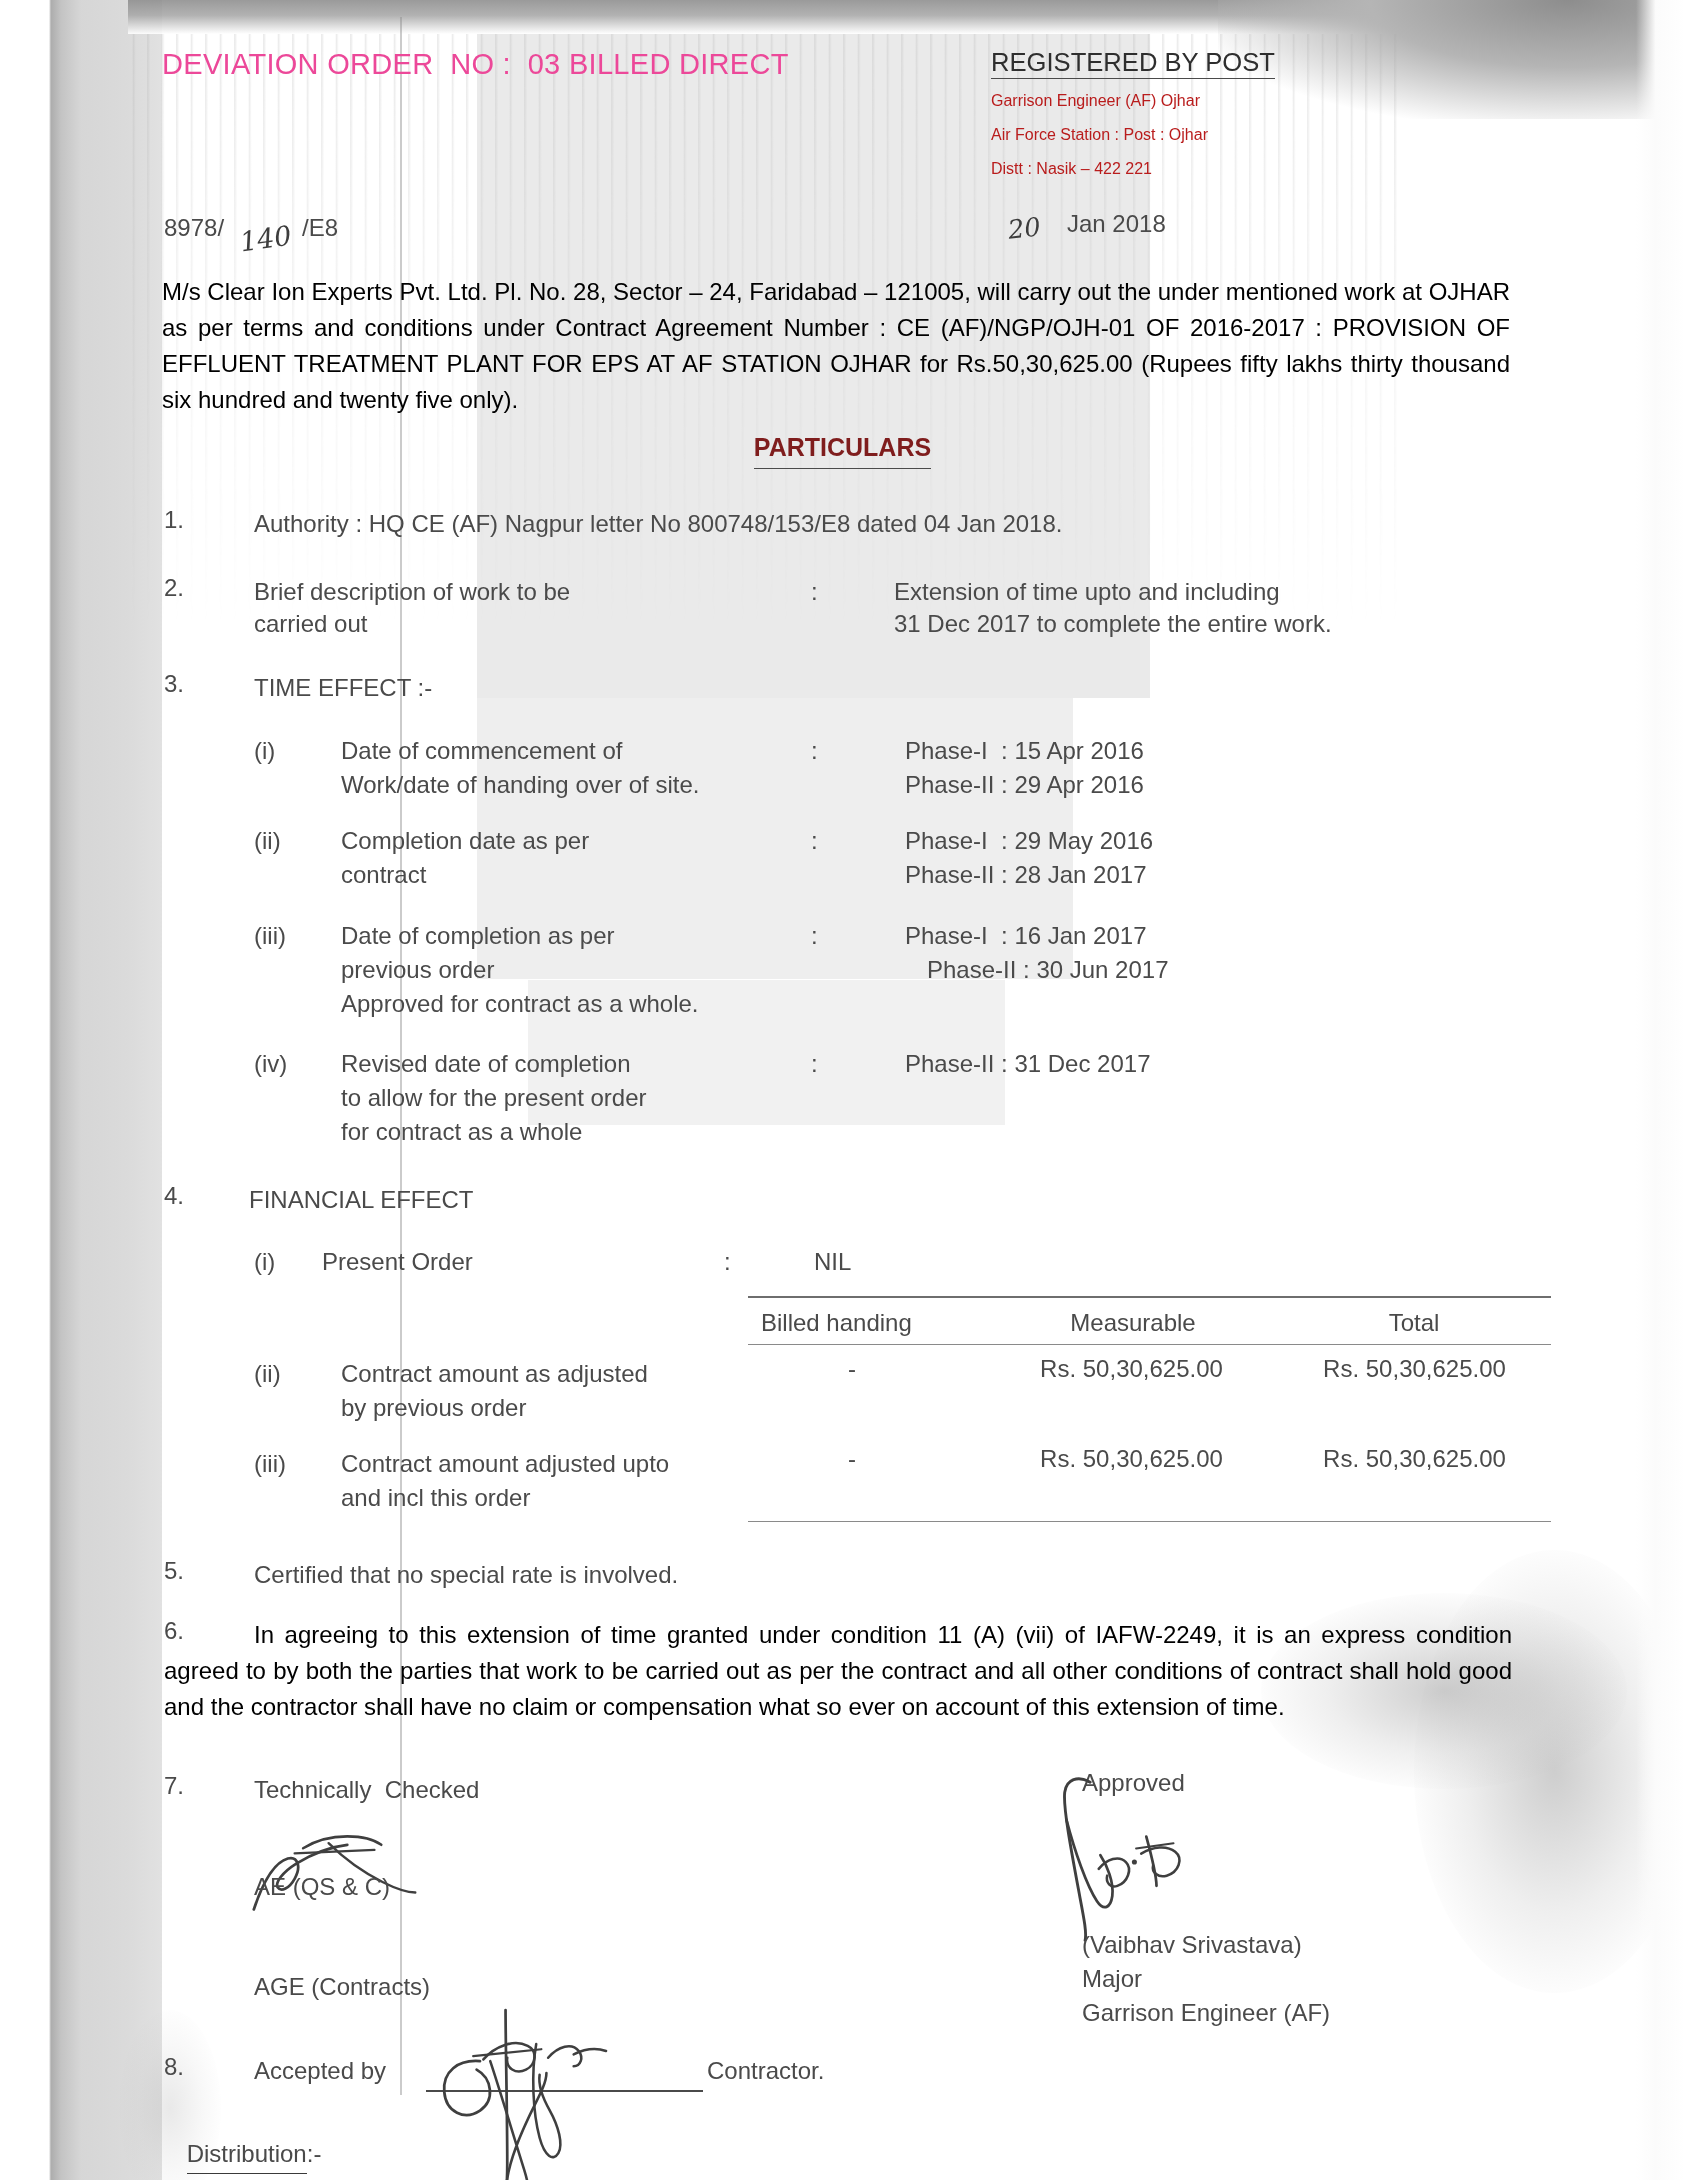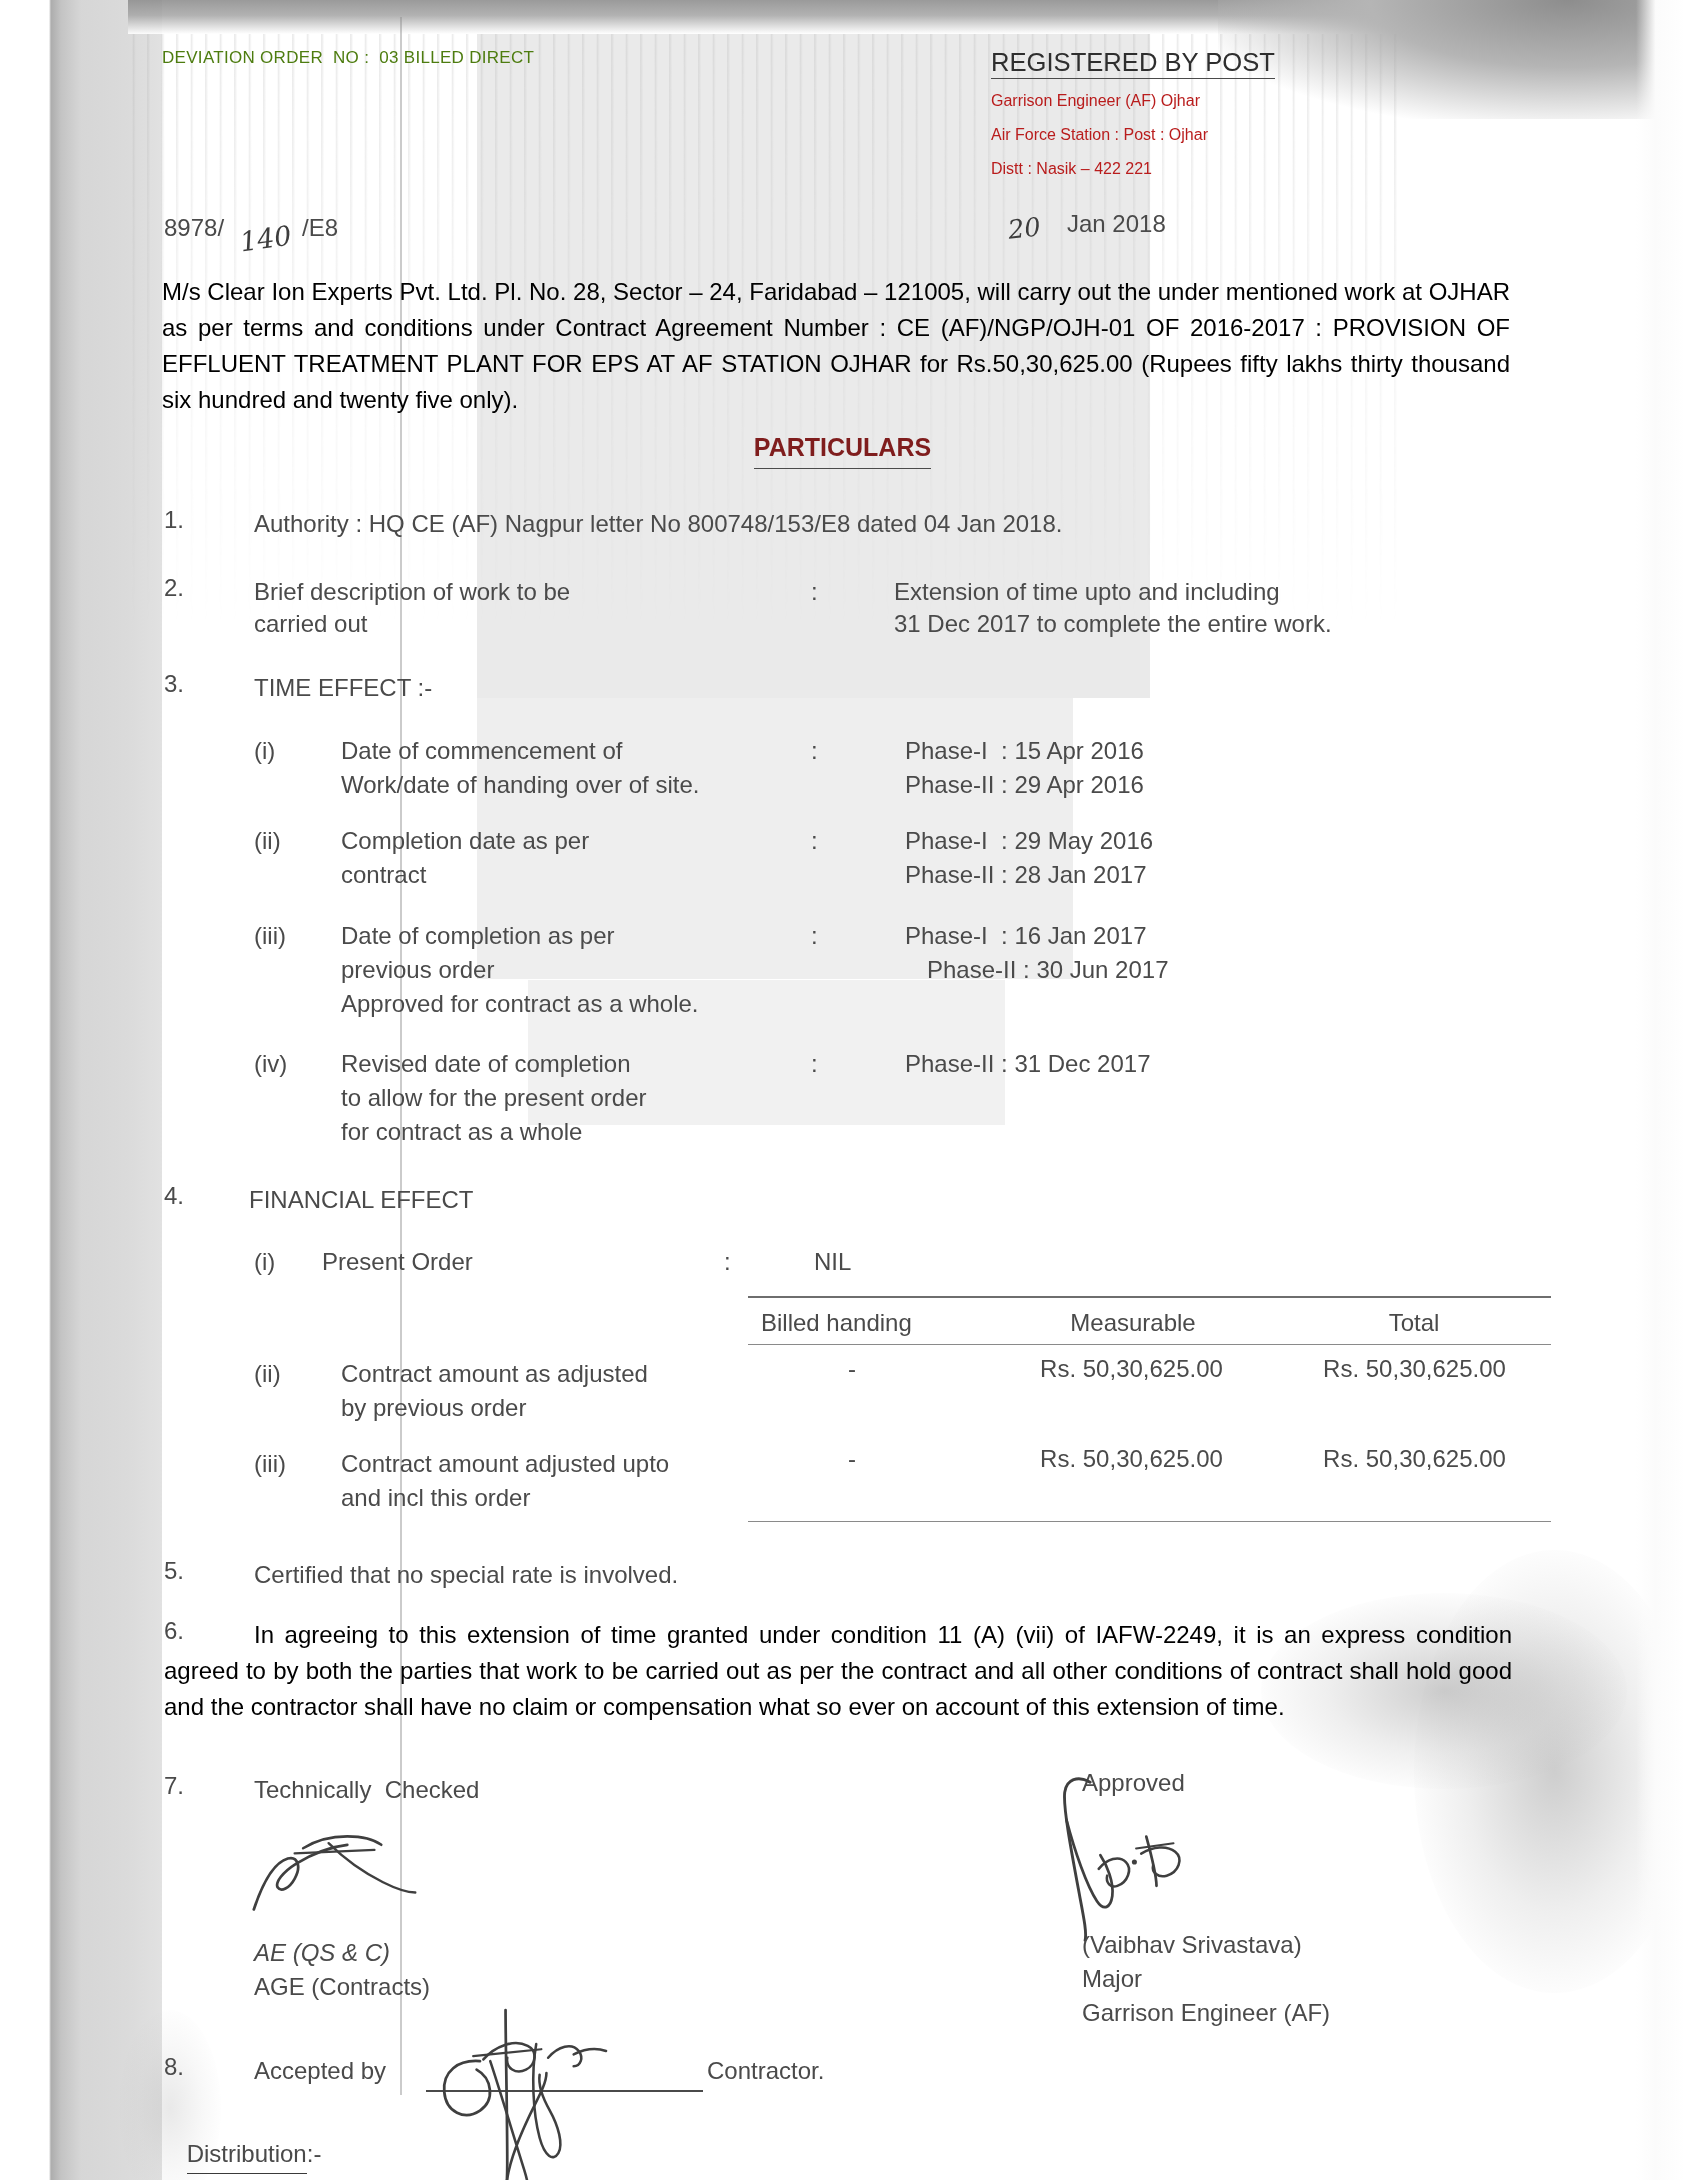--- a/index.html
+++ b/index.html
@@ -90,23 +90,23 @@
   .content {
     position: absolute;
     left: 0; top: 0;
     width: 1685px; height: 2181px;
     z-index: 5;
   }
   .abs { position: absolute; white-space: pre; }
   .blk { position: absolute; }
 
   .t-title {
-    font-size: 17px;
+    font-size: 29px;
     letter-spacing: 0.3px;
-    color: #4d7c0f;
+    color: #ec4899;
   }
   .t-hdr-u {
     font-size: 25.6px;
     color: #2e2e2e;
     border-bottom: 1.7px solid #4a4a4a;
     display: inline-block;
     padding-bottom: 0.9px;
   }
   .t-hdr {
     font-size: 16px;
@@ -298,21 +298,21 @@
     <div class="abs t-num" style="left:164px;top:1772px;">7.</div>
     <div class="abs t-body" style="left:254px;top:1772px;">Technically  Checked</div>
 
     <svg class="sig" width="221" height="111" viewBox="0 0 260 130" style="left:247px;top:1814px;">
       <path d="M8,112 C20,76 34,56 48,52 C60,49 64,62 56,76 C50,87 40,92 36,86 C33,80 42,68 58,58 C78,46 100,38 118,36" fill="none" stroke="#3f3f3f" stroke-width="3.2" stroke-linecap="round"></path>
       <path d="M66,40 C82,30 100,26 118,26 C136,26 150,30 158,36" fill="none" stroke="#3f3f3f" stroke-width="3" stroke-linecap="round"></path>
       <path d="M56,46 L150,42" fill="none" stroke="#3f3f3f" stroke-width="2.6" stroke-linecap="round"></path>
       <path d="M96,34 C112,50 132,66 160,80 C176,88 190,92 198,92" fill="none" stroke="#3f3f3f" stroke-width="2.8" stroke-linecap="round"></path>
     </svg>
 
-    <div class="abs t-body" style="left:254px;top:1935px;font-style:italic;">AE (QS &amp; C)</div>
+    <div class="abs t-body" style="left:254px;top:1869px;">AE (QS &amp; C)</div>
     <div class="abs t-body" style="left:254px;top:1969px;">AGE (Contracts)</div>
 
     <div class="abs t-body" style="left:1082px;top:1765px;">Approved</div>
 
     <svg class="sig" width="170" height="179" viewBox="0 0 200 210" style="left:1046px;top:1770px;">
       <path d="M52,14 C38,6 24,10 22,26 C20,44 30,96 40,150 C45,176 48,192 46,200" fill="none" stroke="#3f3f3f" stroke-width="3.4" stroke-linecap="round"></path>
       <path d="M24,58 C34,96 48,136 60,154 C68,166 76,162 78,148 C80,132 72,112 64,100" fill="none" stroke="#3f3f3f" stroke-width="3.2" stroke-linecap="round"></path>
       <path d="M62,116 C72,104 86,100 94,108 C102,116 96,132 84,136 C76,139 70,132 72,124" fill="none" stroke="#3f3f3f" stroke-width="3" stroke-linecap="round"></path>
       <circle cx="104" cy="108" r="3" fill="#3f3f3f"></circle>
       <path d="M118,78 C124,100 130,122 130,136" fill="none" stroke="#3f3f3f" stroke-width="3.2" stroke-linecap="round"></path>

